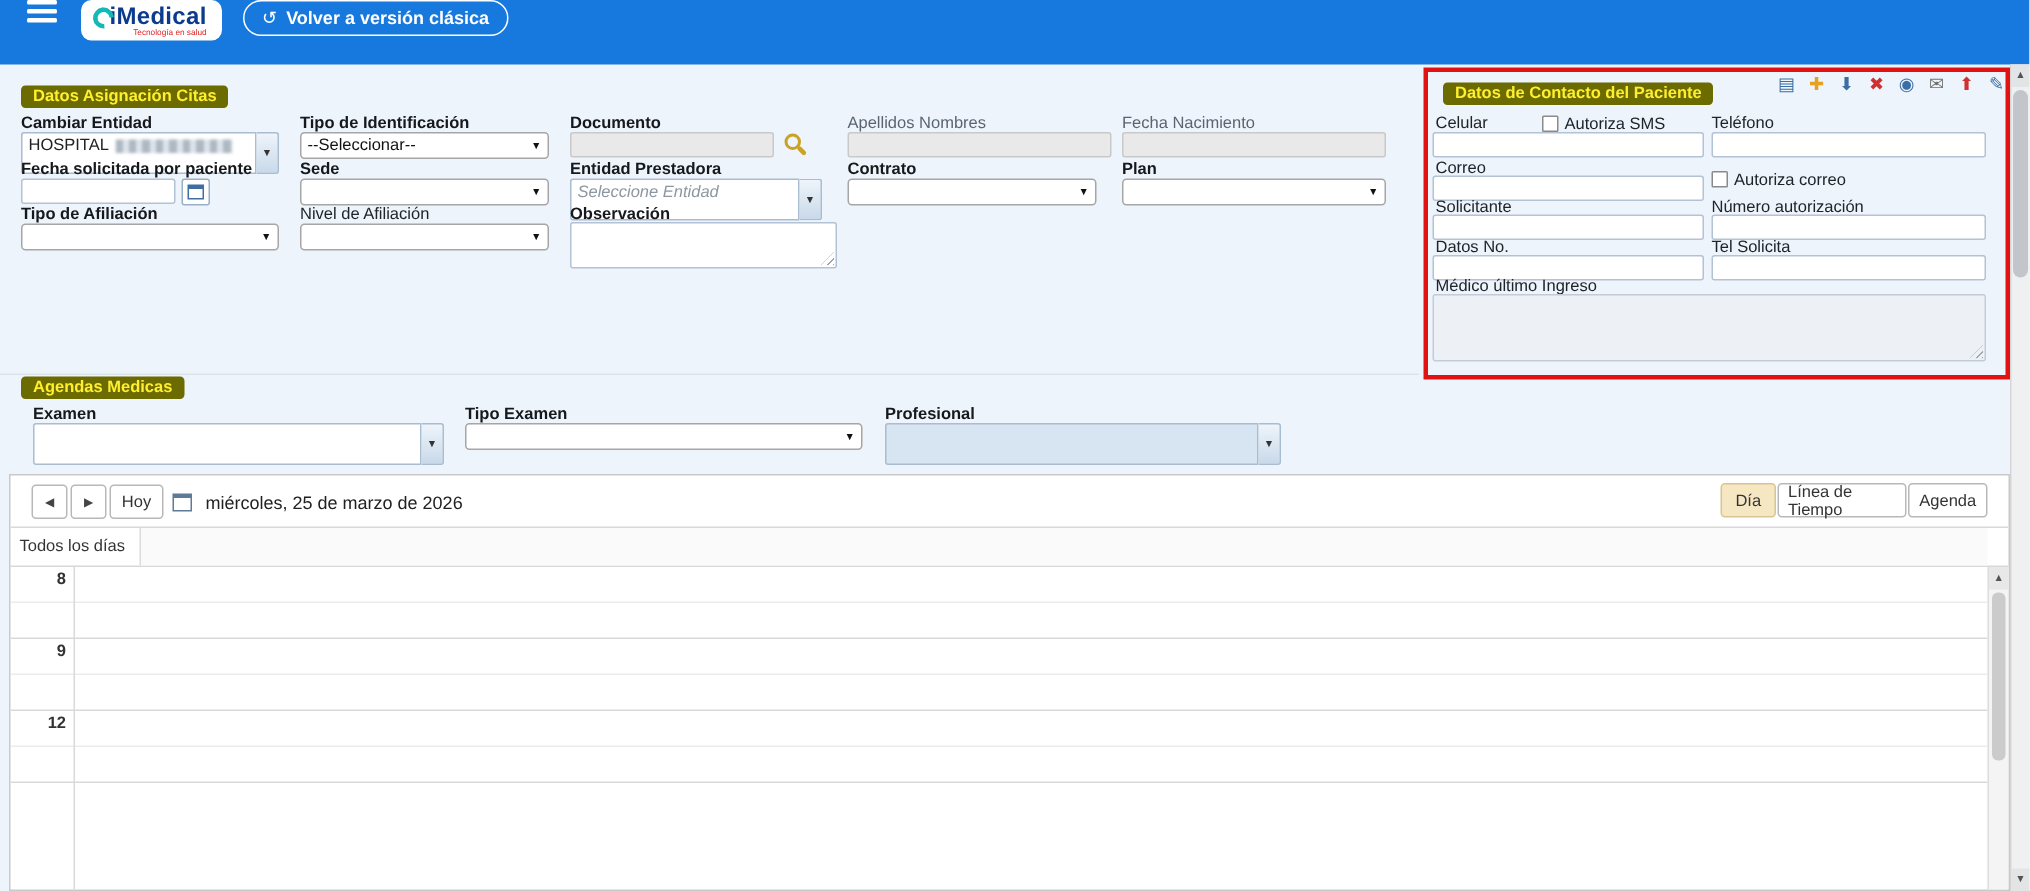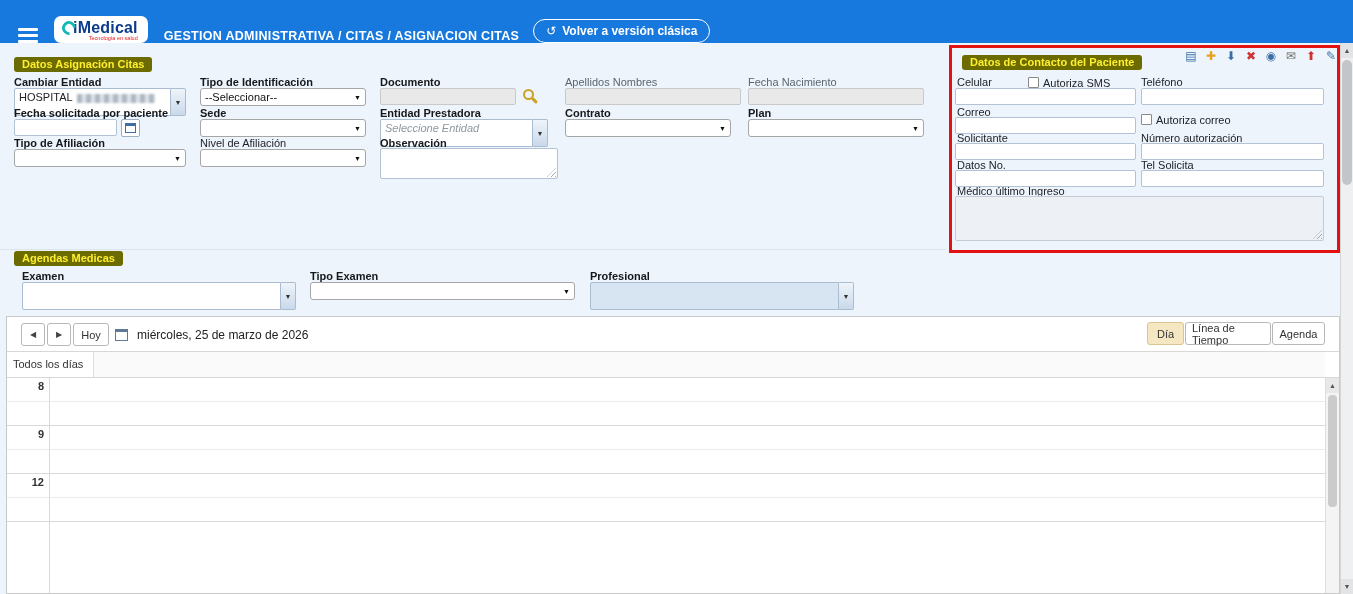--- a/index.html
+++ b/index.html
@@ -1,20 +1,20 @@
 <!DOCTYPE html>
 <html><head>
 <meta charset="utf-8">
 <style>
   *{margin:0;padding:0;box-sizing:border-box}
   html,body{width:1353px;height:594px;overflow:hidden}
   body{font-family:"Liberation Sans",sans-serif;background:#eef4fb;position:relative}
 
   
-  .topbar{position:absolute;left:0;top:0;width:1353px;height:43px;background:#1779dd;display:flex;align-items:flex-end;z-index:8}
+  .topbar{position:absolute;left:0;top:0;width:1353px;height:43px;background:#1779dd;display:flex;align-items:flex-start;z-index:8}
   .burger{width:20px;height:15px;margin-left:18px;display:flex;flex-direction:column;justify-content:space-between;cursor:pointer}
   .burger i{display:block;height:3px;background:#fff;border-radius:1px}
   .logo{background:#fff;border-radius:7px;margin-left:16px;padding:3px 10px 2px 8px;display:flex;flex-direction:column;align-items:flex-end}
   .logo-row{display:flex;align-items:center}
   .logo-arc{width:14px;height:14px;border:3px solid #14b8b4;border-right-color:transparent;border-radius:50%;transform:rotate(40deg);margin-right:-3px}
   .logo-name{font-size:16px;font-weight:bold;color:#0d3b8c;letter-spacing:.2px}
   .logo-tag{font-size:5.5px;color:#e02020;margin-top:-2px}
   .crumb{color:#fff;font-weight:bold;font-size:12.5px;margin-left:16px;letter-spacing:.3px;white-space:nowrap}
   .classic{margin-left:14px;background:transparent;border:1.5px solid #fff;border-radius:13px;color:#fff;font-size:12px;font-weight:bold;padding:4px 12px;display:flex;align-items:center;gap:6px;cursor:pointer;font-family:inherit;white-space:nowrap}
   .classic .ric{font-size:12px;font-weight:normal}
@@ -88,21 +88,20 @@
       <i></i>
       <i></i>
     </div>
   <div class="logo">
     <span class="logo-row">
       <span class="logo-arc"></span>
       <span class="logo-name">iMedical</span>
     </span>
     <span class="logo-tag">Tecnología en salud</span>
   </div>
-  <div class="crumb">GESTION ADMINISTRATIVA / CITAS / ASIGNACION CITAS</div>
   <button class="classic">
     <span class="ric">↺</span>
     <span>Volver a versión clásica</span>
   </button>
 </header>
 
 <div class="icons">
   <span class="ic" style="color: rgb(58, 110, 165);">▤</span>
   <span class="ic" style="color: rgb(232, 160, 32);">✚</span>
   <span class="ic" style="color: rgb(58, 110, 165);">⬇</span>

